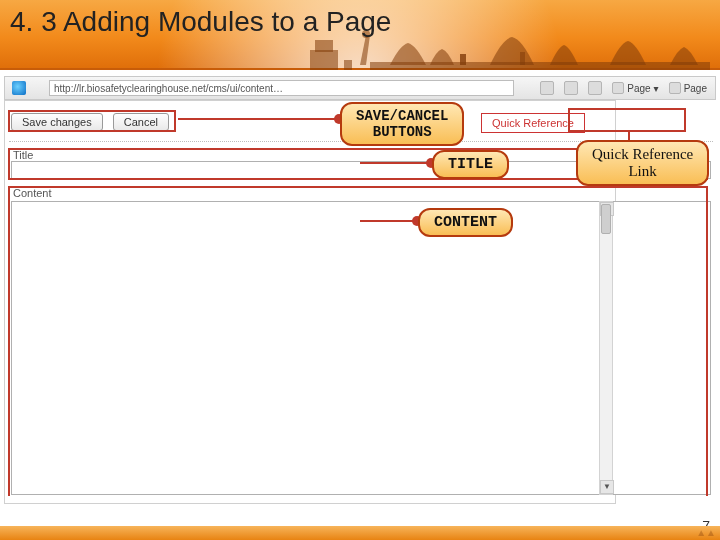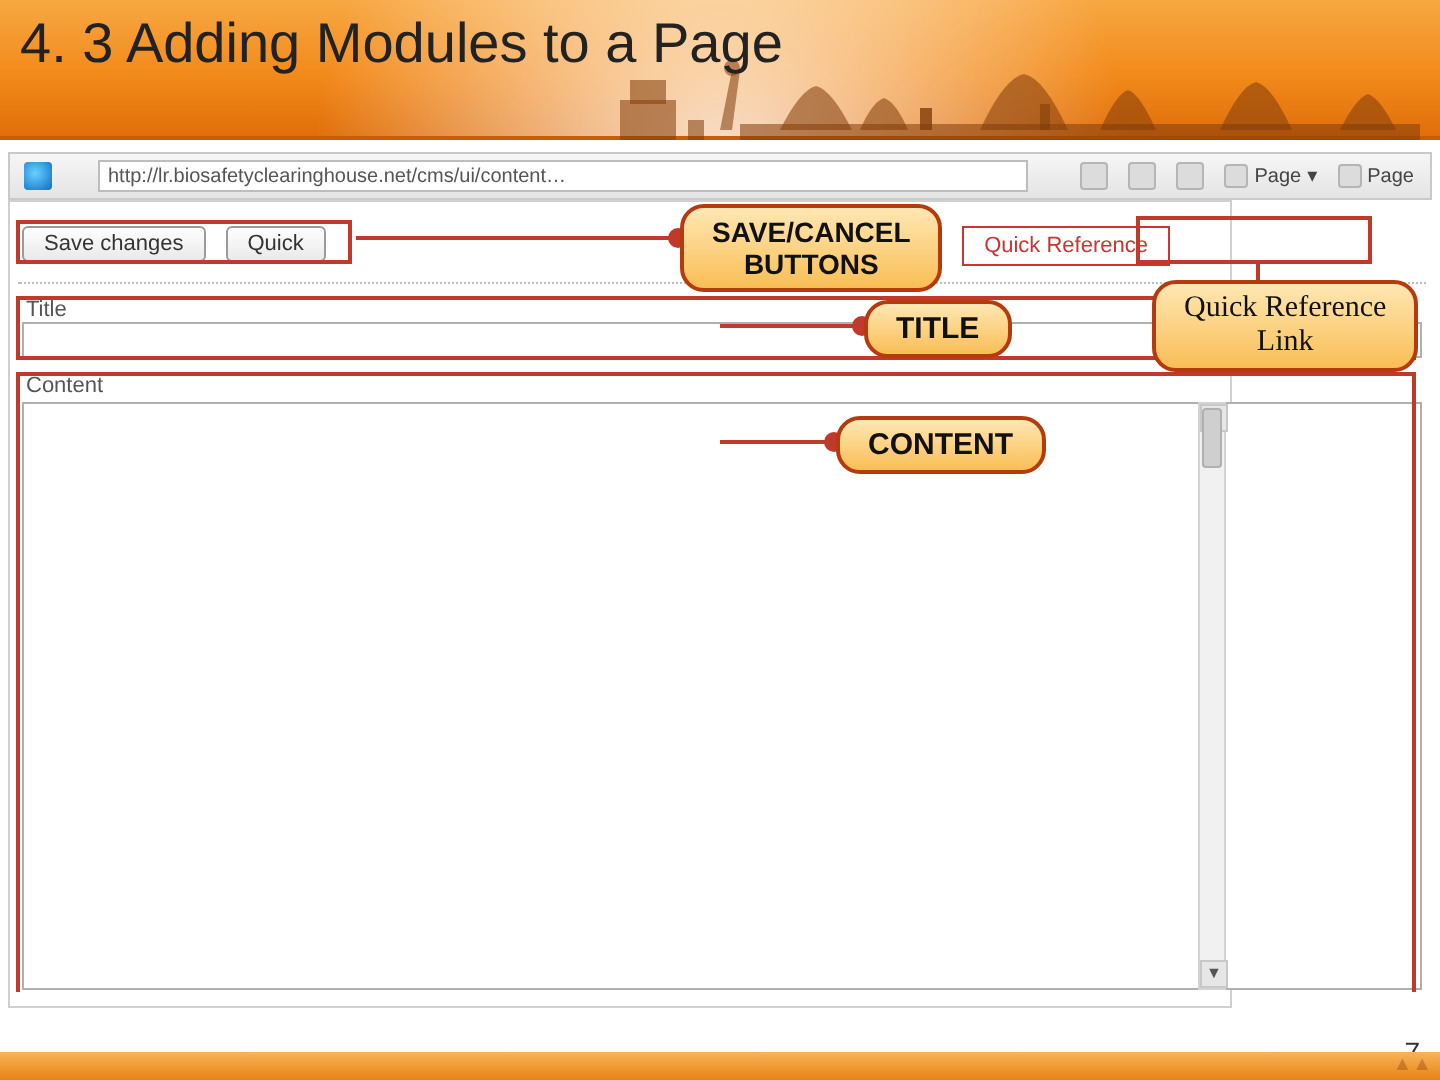--- a/index.html
+++ b/index.html
@@ -87,21 +87,21 @@
   .scrollbar .arrow { position:absolute; left:0; width:14px; height:14px; background:#e6e6e6; border:1px solid #c8c8c8; font-size:8px; text-align:center; line-height:12px; color:#555;}
   .scrollbar .arrow.up { top:0; }
   .scrollbar .arrow.dn { bottom:0; }
 
   
   .callout {
     position:absolute; z-index:20;
     background: linear-gradient(#ffe7b3,#f9be55);
     border:2px solid #b53a0e; border-radius:12px;
     padding:4px 14px; text-align:center;
-    font-family: Liberation Sans, sans-serif; font-weight:700; color:#111;
+    font-family: Liberation Mono, monospace; font-weight:700; color:#111;
   }
   .callout.big { font-family: Georgia, "Times New Roman", serif; font-weight:400; }
 
   
   .connector { position:absolute; z-index:19; }
   .connector .line { position:absolute; background:#c0392b; height:2px; }
   .connector .dot  { position:absolute; width:10px; height:10px; background:#c0392b; border-radius:50%; }
 
   
   .redbox { position:absolute; border:2px solid #c0392b; z-index:15; pointer-events:none; }
@@ -157,21 +157,21 @@
       <div class="txtbtn">
           <span class="ico"></span>
           <span>Page</span>
         </div>
     </div>
   </div>
 
   <div class="app">
     <div class="toolbar">
       <button class="btn">Save changes</button>
-      <button class="btn">Quick</button>
+      <button class="btn">Cancel</button>
     </div>
     <div class="quickref">Quick Reference</div>
     <div class="dotted-divider"></div>
 
     <div class="section-label title-label">Title</div>
     <div class="title-input"></div>
 
     <div class="section-label content-label">Content</div>
     <div class="content-area"></div>
     <div class="scrollbar">

